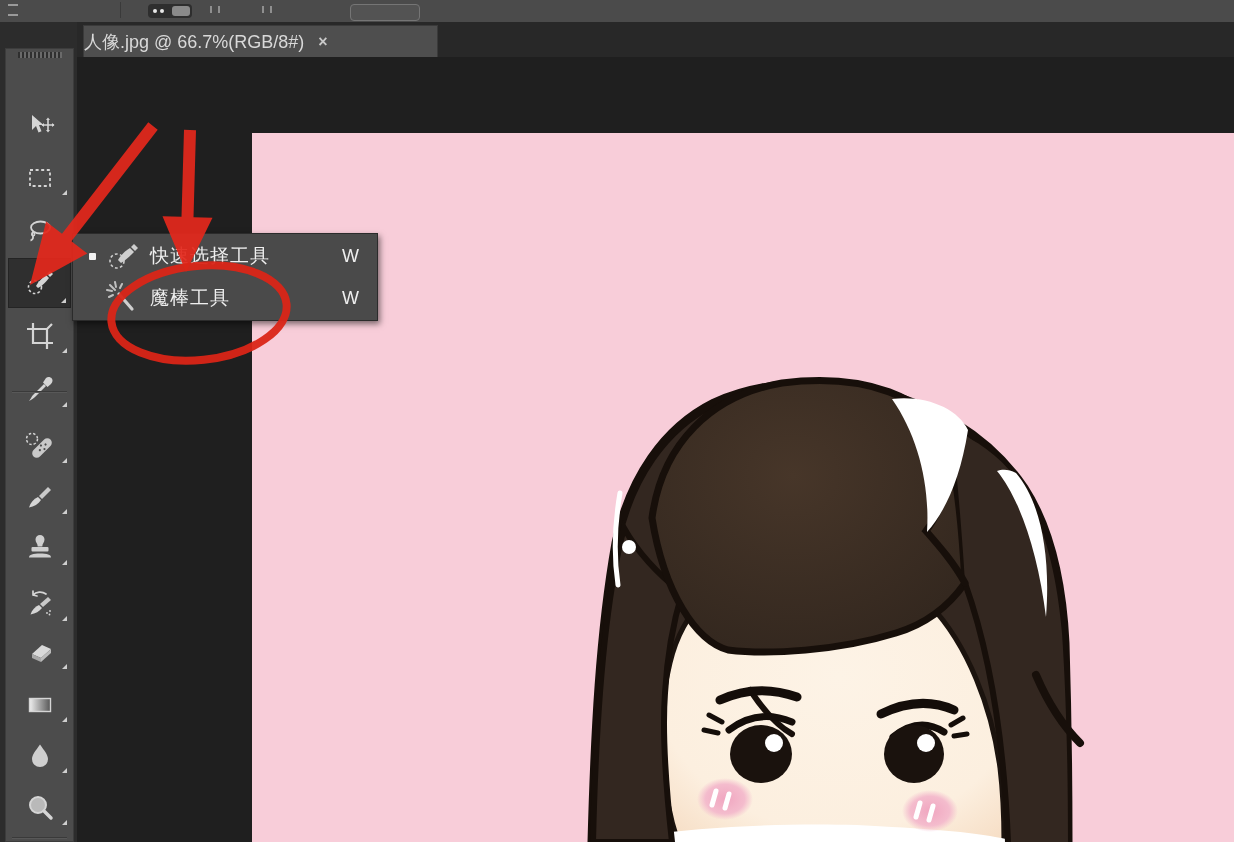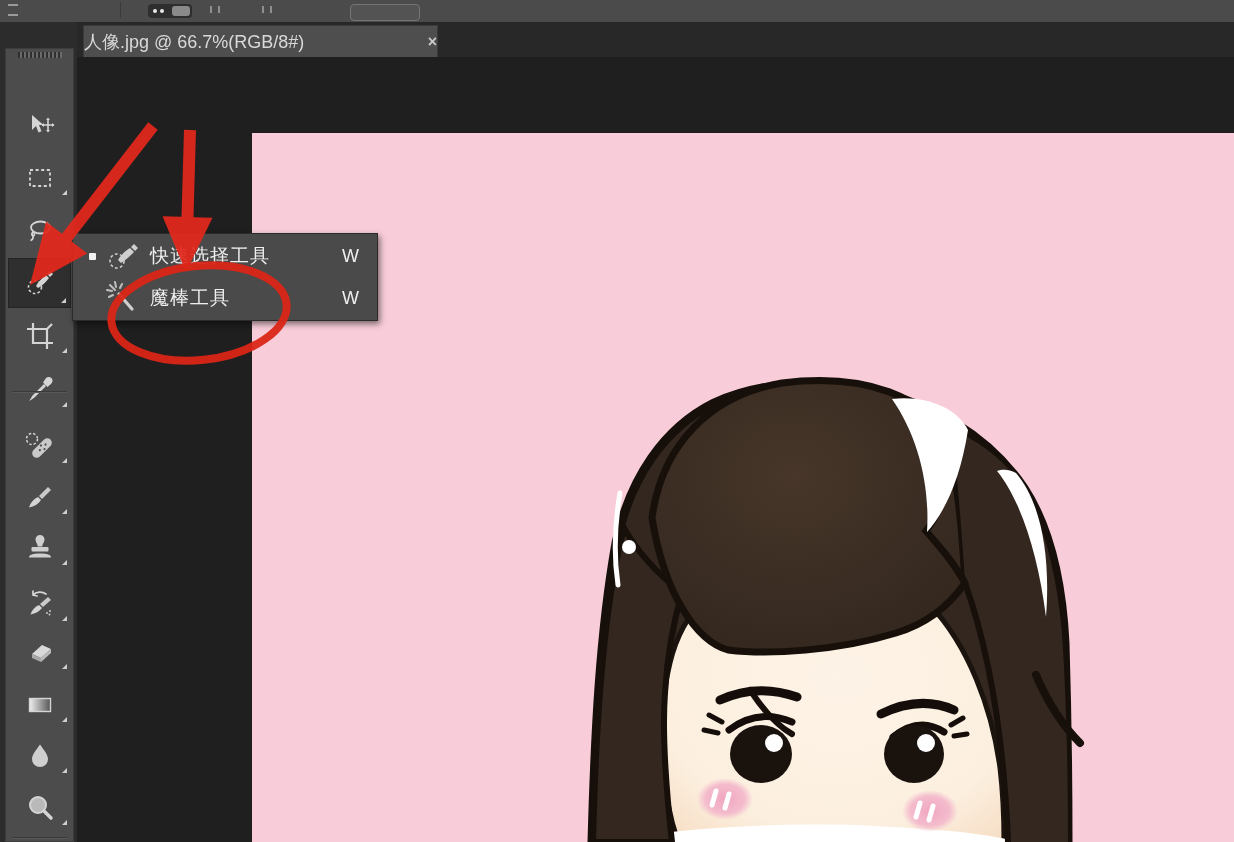--- a/index.html
+++ b/index.html
@@ -17,21 +17,21 @@
   #opt-preset .dot{position:absolute;top:5px;width:4px;height:4px;border-radius:50%;background:#e8e8e8;}
   #opt-preset .seg{position:absolute;right:2px;top:2px;width:18px;height:10px;background:#8a8a8a;border-radius:3px;}
   .opt-tick{width:6px;height:7px;border-left:2px solid #8f8f8f;border-right:2px solid #8f8f8f;top:6px;}
   #opt-button{left:350px;width:68px;height:15px;border:1px solid #757575;border-radius:4px;background:#535353;}
 
   
   #tab-bar{left:0;top:22px;width:1234px;height:35px;background:#282828;}
   #collapse-chevrons{left:9px;top:6px;color:#e2e2e2;font-size:15px;font-weight:bold;letter-spacing:-4px;cursor:pointer;}
   #doc-tab{left:83px;top:3px;width:355px;height:32px;background:#4e4e4e;
            border:1px solid #3a3a3a;border-bottom:none;box-sizing:border-box;
-           display:flex;align-items:center;justify-content:space-between;gap:14px;}
+           display:flex;align-items:center;justify-content:flex-start;gap:14px;}
   #doc-tab .title{color:#d9d9d9;font-size:18px;white-space:nowrap;}
   #doc-tab .close{color:#c9c9c9;font-size:16px;font-weight:bold;cursor:pointer;line-height:1;}
 
   
   #tool-column{left:0;top:22px;width:77px;height:820px;background:#2c2c2c;}
   #tools-panel{left:5px;top:26px;width:69px;height:794px;background:#4c4c4c;
                border:1px solid #3c3c3c;box-sizing:border-box;}
   #grip{position:absolute;left:12px;top:3px;width:44px;height:6px;
         background:repeating-linear-gradient(90deg,#2f2f2f 0 2px,#6a6a6a 2px 4px);}
   .tool{position:absolute;left:2px;width:63px;height:42px;display:flex;

